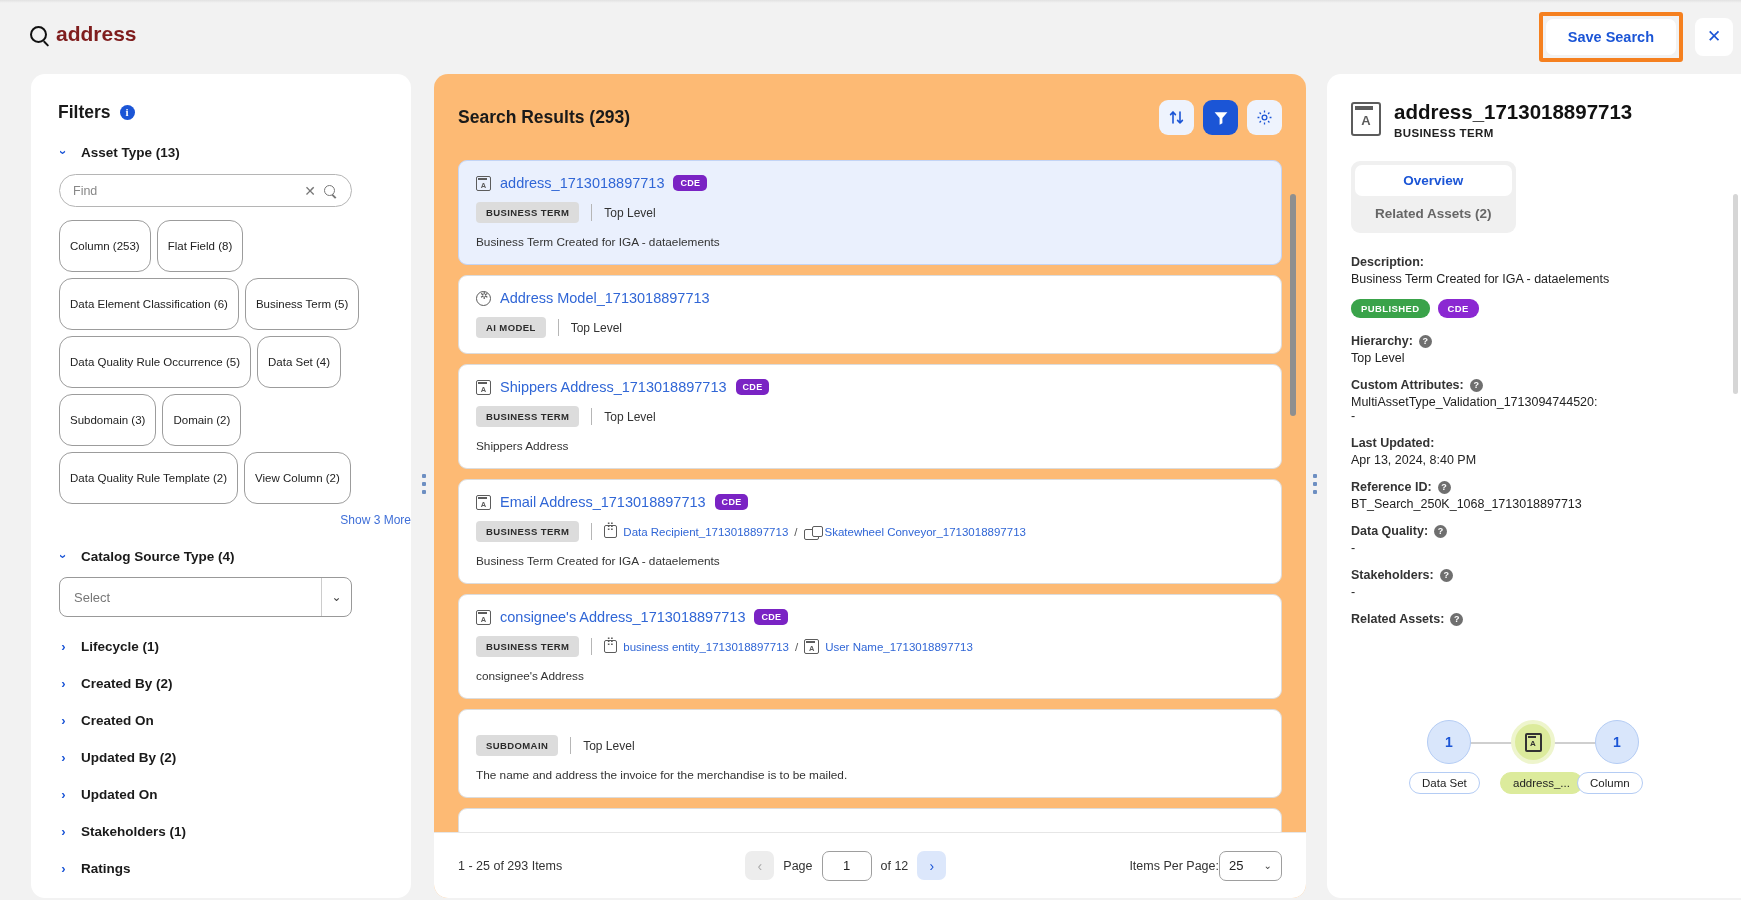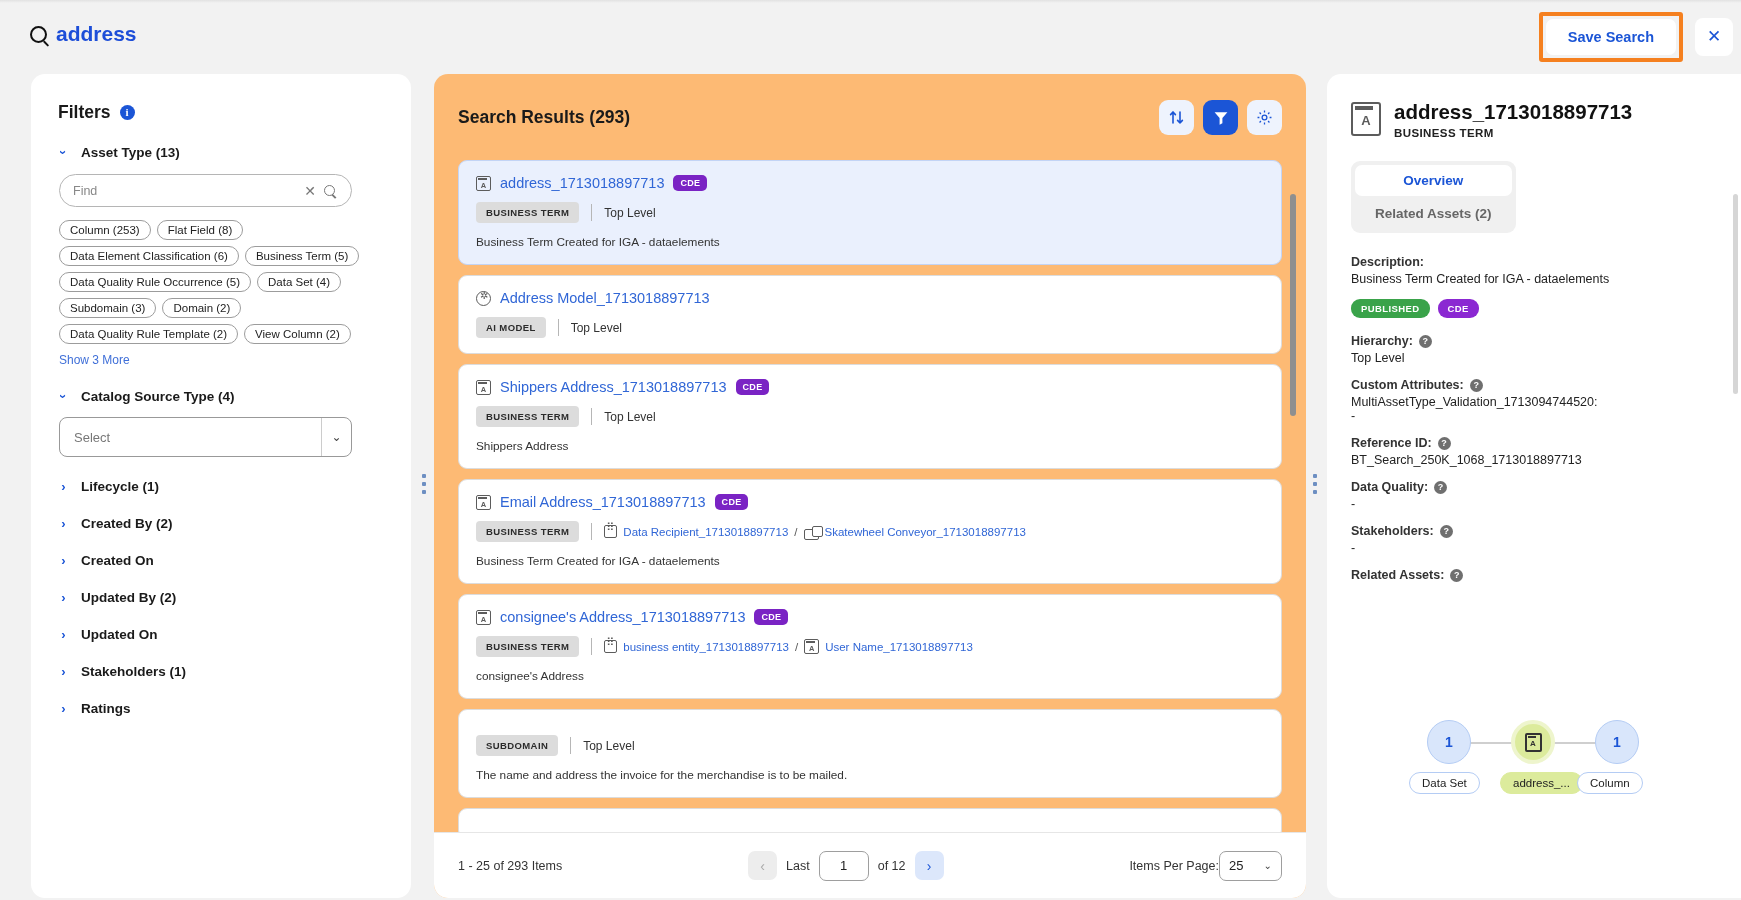--- a/index.html
+++ b/index.html
@@ -17,21 +17,21 @@
     position: absolute; top: 0; left: 0; width: 1741px; height: 76px;
     background: #f2f2f2;
   }
   .topbar-divider {
     position: absolute; top: 0; left: 0; width: 1741px; height: 3px;
     background: linear-gradient(#e2e2e2, #f2f2f2);
   }
   .search-query {
     position: absolute; left: 30px; top: 22px;
     display: flex; align-items: center; gap: 9px;
-    font-size: 21px; font-weight: bold; color: #1d4ed8;
+    font-size: 21px; font-weight: bold; color: #7f1d1d;
   }
   .mag {
     width: 17px; height: 17px; border: 2.2px solid #111; border-radius: 50%;
     position: relative; display: inline-block;
   }
   .mag::after {
     content: ""; position: absolute; width: 2.2px; height: 7px; background: #111;
     right: -2px; bottom: -6px; transform: rotate(-45deg); border-radius: 2px;
   }
   .save-wrap {
@@ -110,26 +110,26 @@
   .mag-sm {
     width: 11px; height: 11px; border: 1.6px solid #777; border-radius: 50%;
     position: relative; display: inline-block; margin-right: 3px; cursor: pointer;
   }
   .mag-sm::after {
     content: ""; position: absolute; width: 1.6px; height: 5px; background: #777;
     right: -1px; bottom: -4px; transform: rotate(-45deg);
   }
   .chips { display: flex; flex-wrap: wrap; gap: 6px; margin: 13px 0 0 28px; width: 310px; }
   .chip {
-    border: 1px solid #9c9c9c; border-radius: 13px; padding: 3px 10px;
+    border: 1px solid #9c9c9c; border-radius: 13px; padding: 19px 10px;
     font-size: 11.5px; color: #222; cursor: pointer; white-space: nowrap;
     background: #fff;
   }
   .show-more {
-    margin: 9px 0 0 28px; font-size: 12px; color: #3f6fd8; cursor: pointer;
+    margin: 9px 0 0 28px; font-size: 12px; color: #3f6fd8; cursor: pointer; text-align: right;
   }
   .select-box {
     margin: 13px 11px 0 28px; width: 293px; height: 40px;
     border: 1px solid #999; border-radius: 8px; display: flex; align-items: center;
   }
   .select-box .sel-val { flex: 1; padding-left: 14px; font-size: 13px; color: #777; }
   .select-box .sel-arrow {
     width: 30px; border-left: 1px solid #ccc; height: 100%;
     display: flex; align-items: center; justify-content: center;
     color: #444; font-size: 12px;
@@ -551,21 +551,21 @@
           <div class="card-desc">The name and address the invoice for the merchandise is to be mailed.</div>
         </div>
         <div class="card"></div>
       </div>
     <div class="fake-scroll"></div>
 
     <div class="results-footer">
       <div class="footer-count">1 - 25 of 293 Items</div>
       <div class="pager">
         <button class="pg-btn pg-prev">‹</button>
-        <span class="pg-label">Last</span>
+        <span class="pg-label">Page</span>
         <input class="pg-input" value="1" style="">
         <span class="pg-label">of 12</span>
         <button class="pg-btn pg-next">›</button>
       </div>
       <div class="ipp">
         <span class="ipp-label">Items Per Page:</span>
         <div class="ipp-select">
           <span>25</span>
           <span class="caret">⌄</span>
         </div>
@@ -612,20 +612,26 @@
           </div>
           <div class="field">
             <div class="field-label">
               <span>Custom Attributes:</span>
               <span class="qmark">?</span>
             </div>
             <div class="field-value">MultiAssetType_Validation_1713094744520:<br>-</div>
           </div>
           <div class="field">
             <div class="field-label">
+              <span>Last Updated:</span>
+            </div>
+            <div class="field-value">Apr 13, 2024, 8:40 PM</div>
+          </div>
+          <div class="field">
+            <div class="field-label">
               <span>Reference ID:</span>
               <span class="qmark">?</span>
             </div>
             <div class="field-value">BT_Search_250K_1068_1713018897713</div>
           </div>
           <div class="field">
             <div class="field-label">
               <span>Data Quality:</span>
               <span class="qmark">?</span>
             </div>

